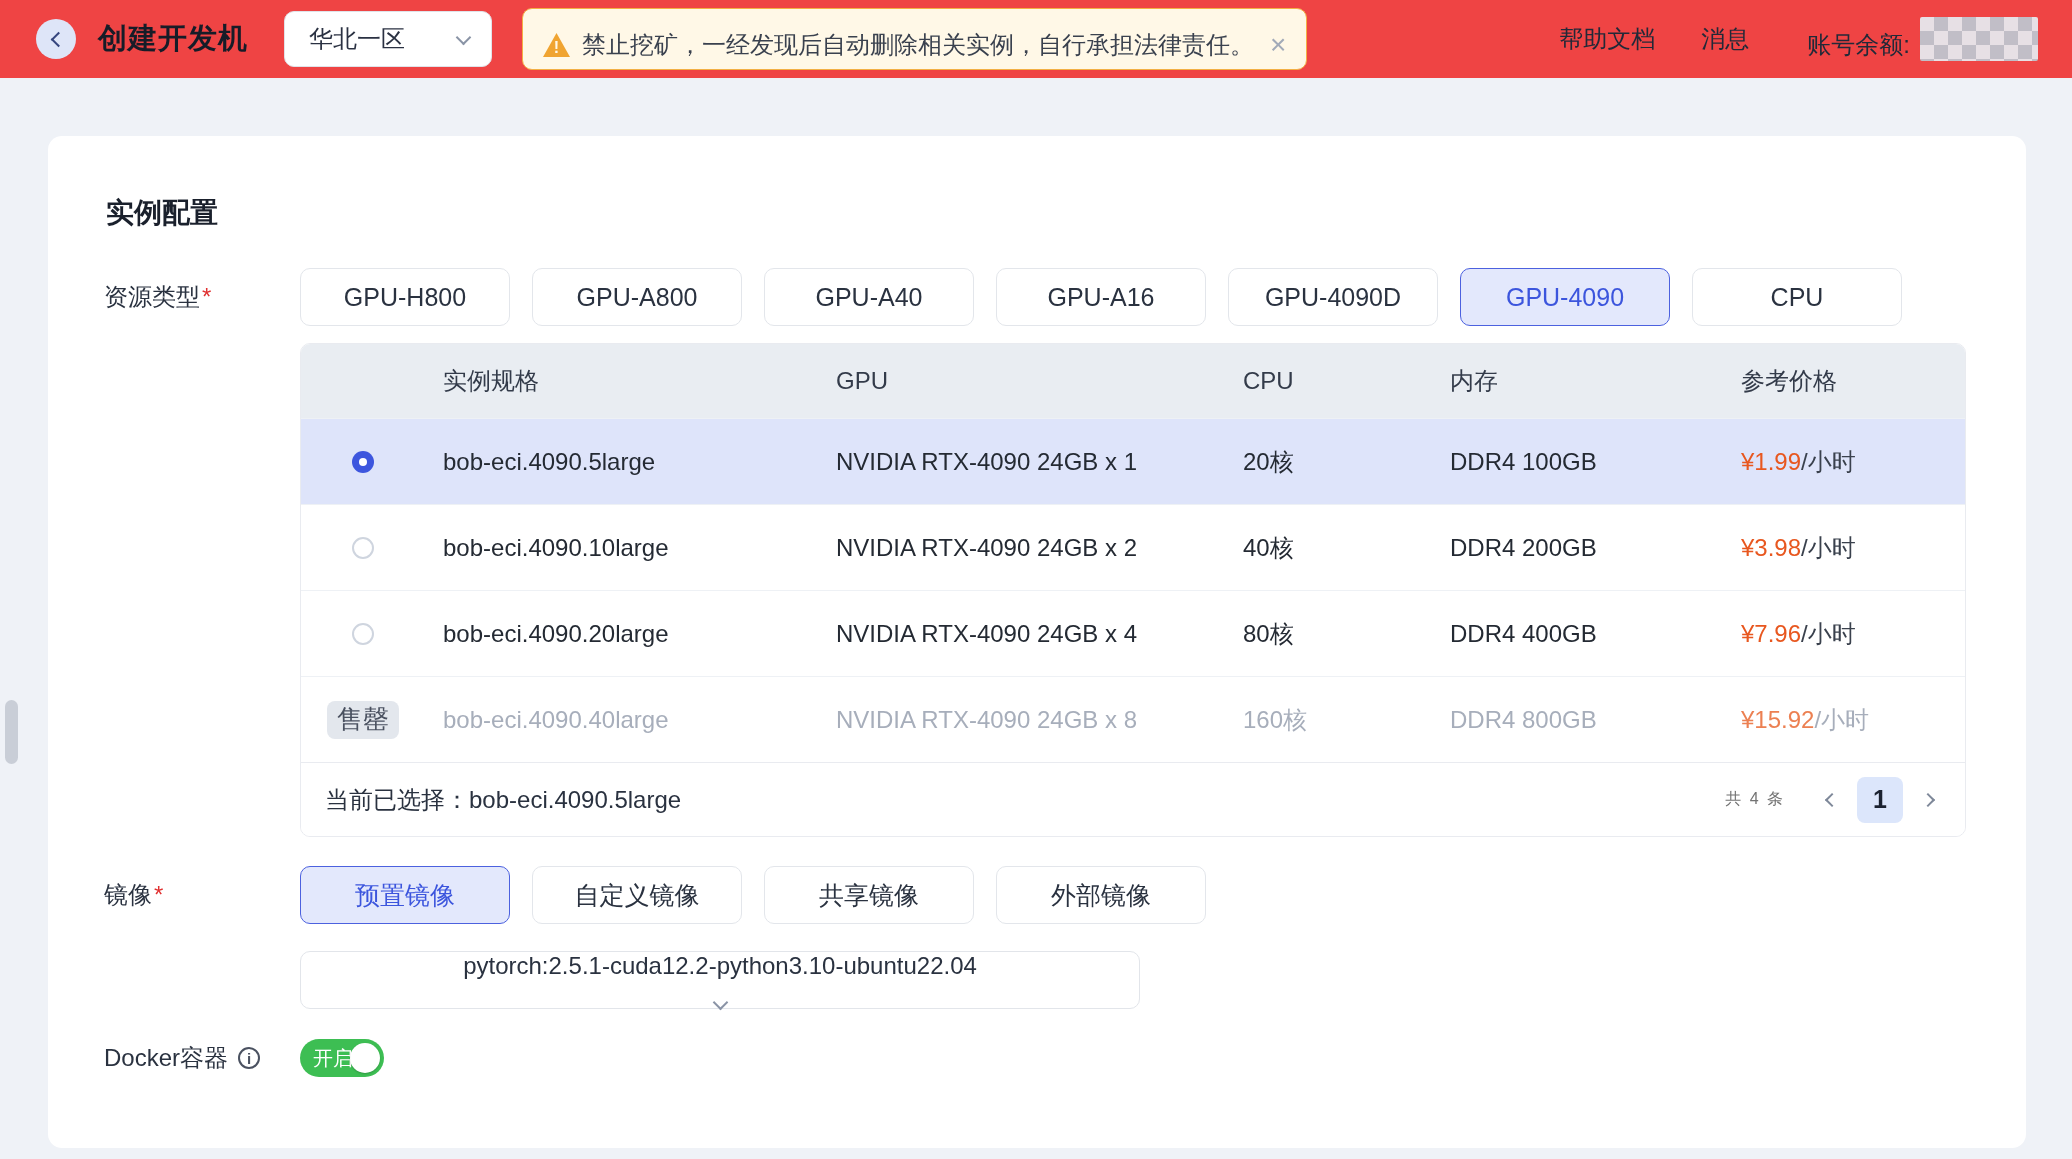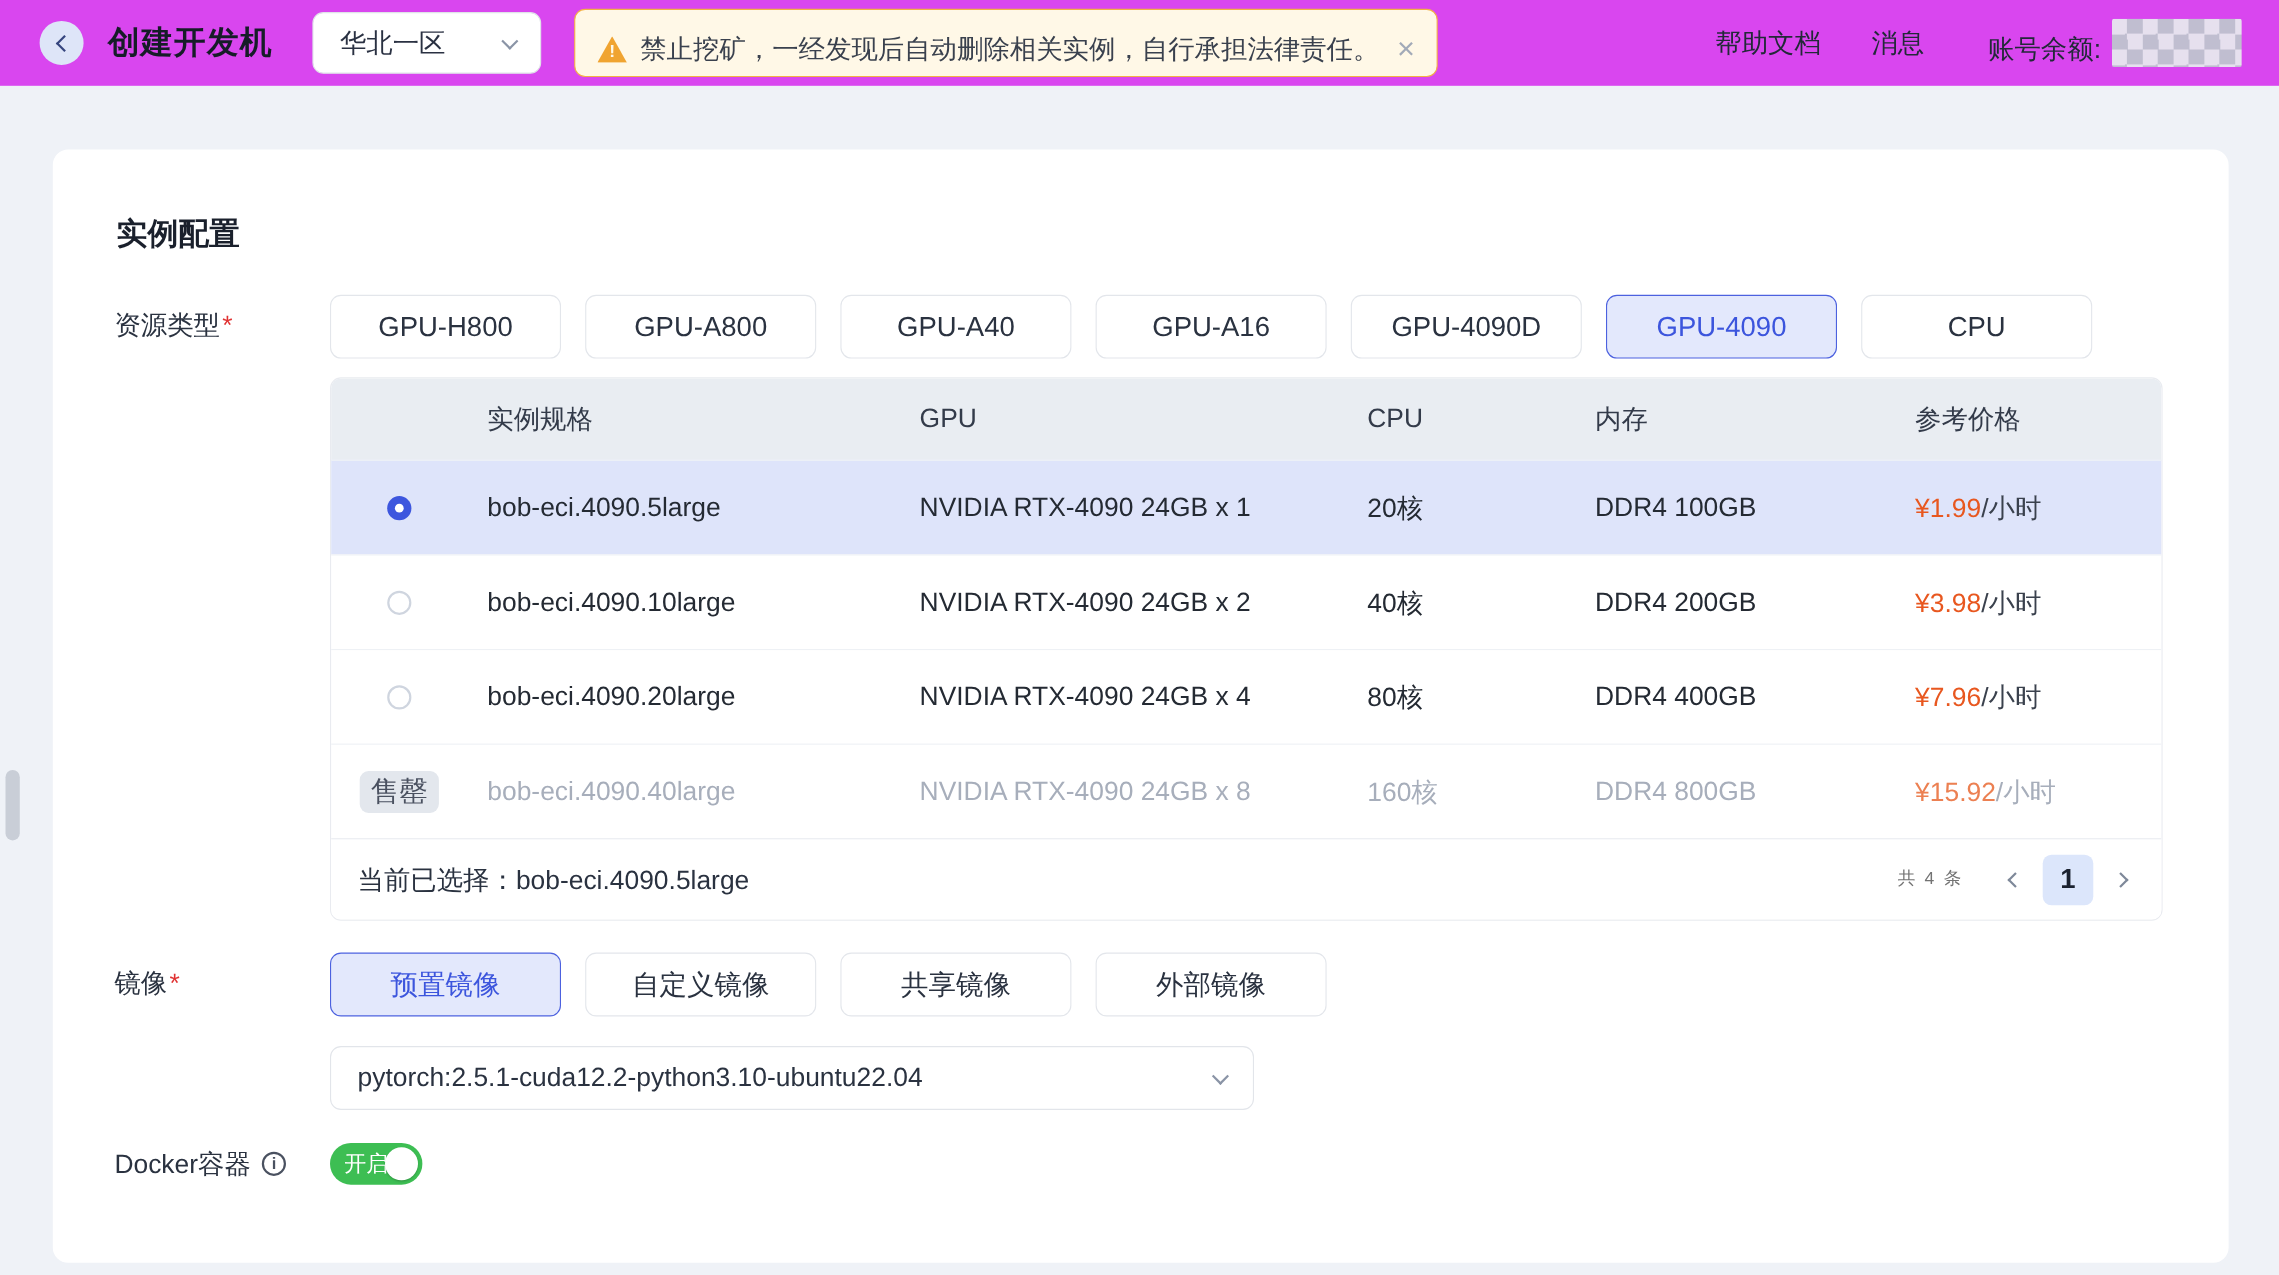--- a/index.html
+++ b/index.html
@@ -8,21 +8,21 @@
     position:relative;
     background:#EFF2F7;
     font-family:"Liberation Sans","DejaVu Sans",sans-serif;
     color:#262C38;
     overflow:hidden;
   }
 
   
   .topbar {
     position:absolute; left:0; top:0; width:2072px; height:78px;
-    background:#d946ef; display:flex; align-items:center;
+    background:#ef4444; display:flex; align-items:center;
     padding:0 34px 0 36px;
   }
   .back-btn {
     width:40px; height:40px; border-radius:50%;
     background:#DEE5F8; display:flex; align-items:center; justify-content:center;
     cursor:pointer; flex:0 0 auto;
   }
   .chev { display:inline-block; width:11px; height:11px; border:solid #8A94A6; border-width:0 2px 2px 0; }
   .chev.left  { transform:rotate(135deg); border-color:#36457E; margin-left:4px; }
   .chev.down  { transform:rotate(45deg); margin-top:-4px; }
@@ -143,21 +143,21 @@
     min-width:46px; height:46px; margin:0 14px; border-radius:8px; background:#DCE6FB;
     display:flex; align-items:center; justify-content:center;
     font-size:25px; font-weight:700; color:#1B2230; cursor:pointer;
   }
 
   
   .image-select {
     margin-top:27px; width:840px; height:58px;
     border:1px solid #E2E5EA; border-radius:10px; background:#fff;
     display:flex; align-items:center; justify-content:space-between;
-    padding:0 24px; cursor:pointer;
+    padding:0 24px; cursor:pointer;flex-direction:column;
   }
   .image-select .val { font-size:24px; color:#2A3240; white-space:nowrap; }
 
   
   .info-icon {
     width:22px; height:22px; border-radius:50%; border:2px solid #4A5160;
     display:inline-flex; align-items:center; justify-content:center;
     font-size:15px; color:#4A5160; margin-left:10px; font-weight:700;
   }
   .switch {

